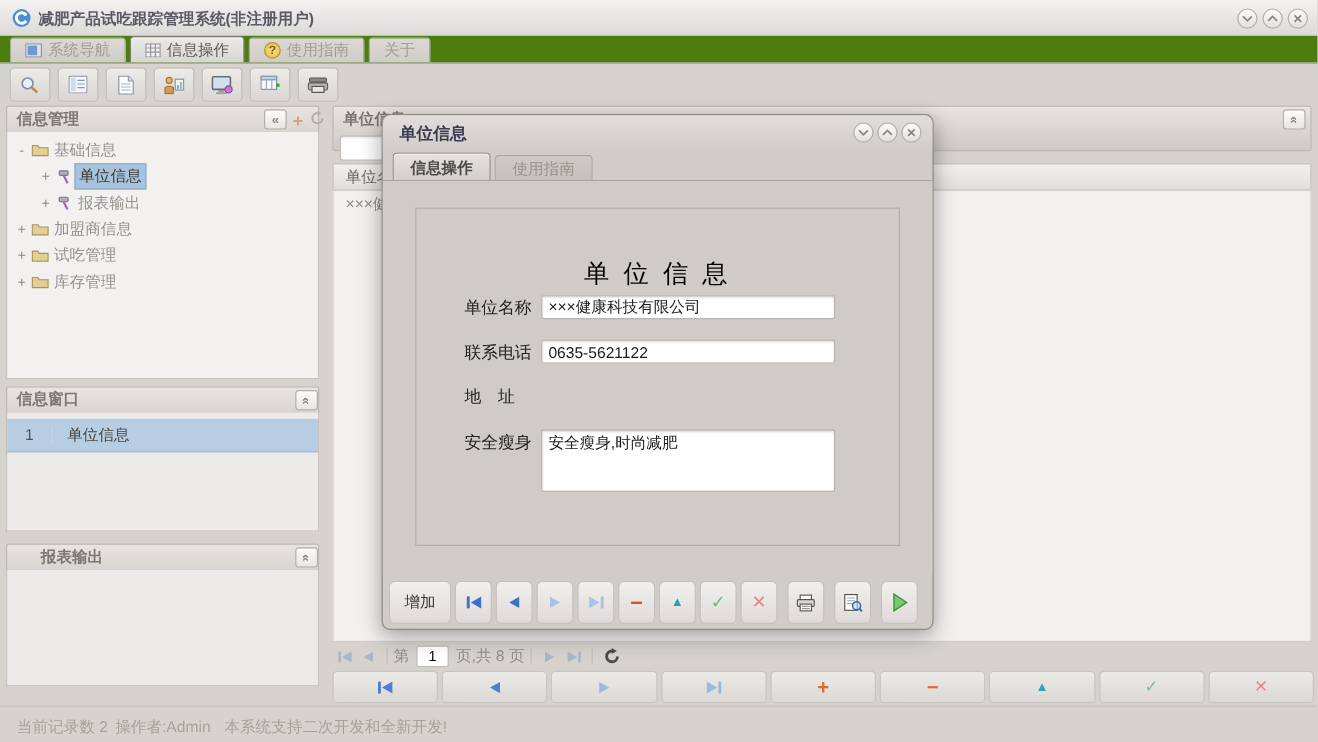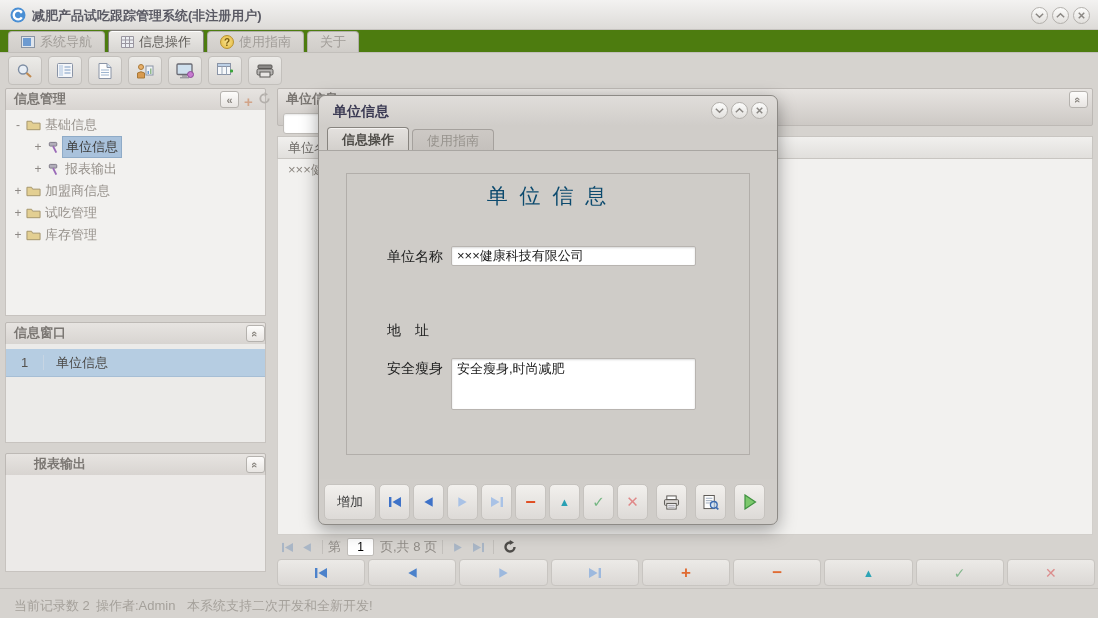--- a/index.html
+++ b/index.html
@@ -85,21 +85,21 @@
   .dlg-title { position:absolute; left:14px; top:7px; font-weight:bold; color:#3c3b54; font-size:14px; }
   .dlg-ctl { position:absolute; right:9px; top:6px; display:flex; gap:3px; }
   .dlg-tabs { position:absolute; left:8px; top:30px; height:25px; display:flex; align-items:flex-end; }
   .dtab { height:22px; padding:0 14px; display:flex; align-items:center; margin-right:3px;
     border:1px solid #a5a19d; border-bottom:none; border-radius:4px 4px 0 0;
     background:linear-gradient(#cdc9c5,#c4c0bc); color:#97938d; cursor:pointer; }
   .dtab.active { background:linear-gradient(#e4e1de,#d2cfcb); border-color:#87847f; color:#4e4c48; height:24px; box-shadow:inset 0 1px 0 #f4f2f0; font-weight:bold; }
   .dlg-tabline { position:absolute; left:0; top:54px; width:458px; height:1px; background:#a9a6a2; }
   .dlg-body { position:absolute; left:0; top:55px; width:458px; height:328px; background:#cfccc8; }
   .formbox { position:absolute; left:27px; top:22px; width:404px; height:282px; border:1px solid #b2aeaa; }
-  .ftitle { position:absolute; left:0; top:8px; width:100%; text-align:center; font-size:21px; color:#0c4a6e; letter-spacing:3px; }
+  .ftitle { position:absolute; left:0; top:40px; width:100%; text-align:center; font-size:21px; color:#000000; letter-spacing:3px; }
   .frow { position:absolute; left:40px; display:flex; align-items:flex-start; }
   .flabel { width:64px; font-size:14px; color:#222; padding-top:2px; }
   .fin { width:245px; height:20px; border:1px solid #b8b4b0; border-radius:2px; background:#fff;
     box-shadow:inset 0 1px 2px rgba(0,0,0,.15); font-size:13px; padding:0 5px; color:#1a1a1a; font-family:inherit; }
   .fta { width:245px; height:52px; resize:none; padding:1px 5px; font-size:13px; line-height:17px; }
   .dlg-toolbar { position:absolute; left:0; top:388px; width:460px; height:36px; display:flex; align-items:center; }
   .dbtn { height:36px; border:1px solid #c6c3bf; border-radius:5px; background:linear-gradient(#f2f0ed,#dddad7);
     display:flex; align-items:center; justify-content:center; cursor:pointer; font-weight:bold; }
   .dbtn.sq { width:31px; margin-left:3px; }
   .dbtn.addw { width:52px; margin-left:5px; color:#3a3a3a; font-weight:normal; }
@@ -465,20 +465,24 @@
       </span>
   </div>
   <div class="dlg-tabline"></div>
   <div class="dlg-body">
     <div class="formbox">
       <div class="ftitle">单 位 信 息</div>
       <div class="frow" style="top:72px;">
         <span class="flabel">单位名称</span>
         <input class="fin" value="×××健康科技有限公司" style="">
       </div>
+      <div class="frow" style="top:109px;">
+        <span class="flabel">联系电话</span>
+        <input class="fin" value="0635-5621122" style="">
+      </div>
       <div class="frow" style="top:146px;">
         <span class="flabel">地　址</span>
       </div>
       <div class="frow" style="top:184px;">
         <span class="flabel">安全瘦身</span>
         <textarea class="fin fta" style="">安全瘦身,时尚减肥</textarea>
       </div>
     </div>
   </div>
   <div class="dlg-toolbar">

